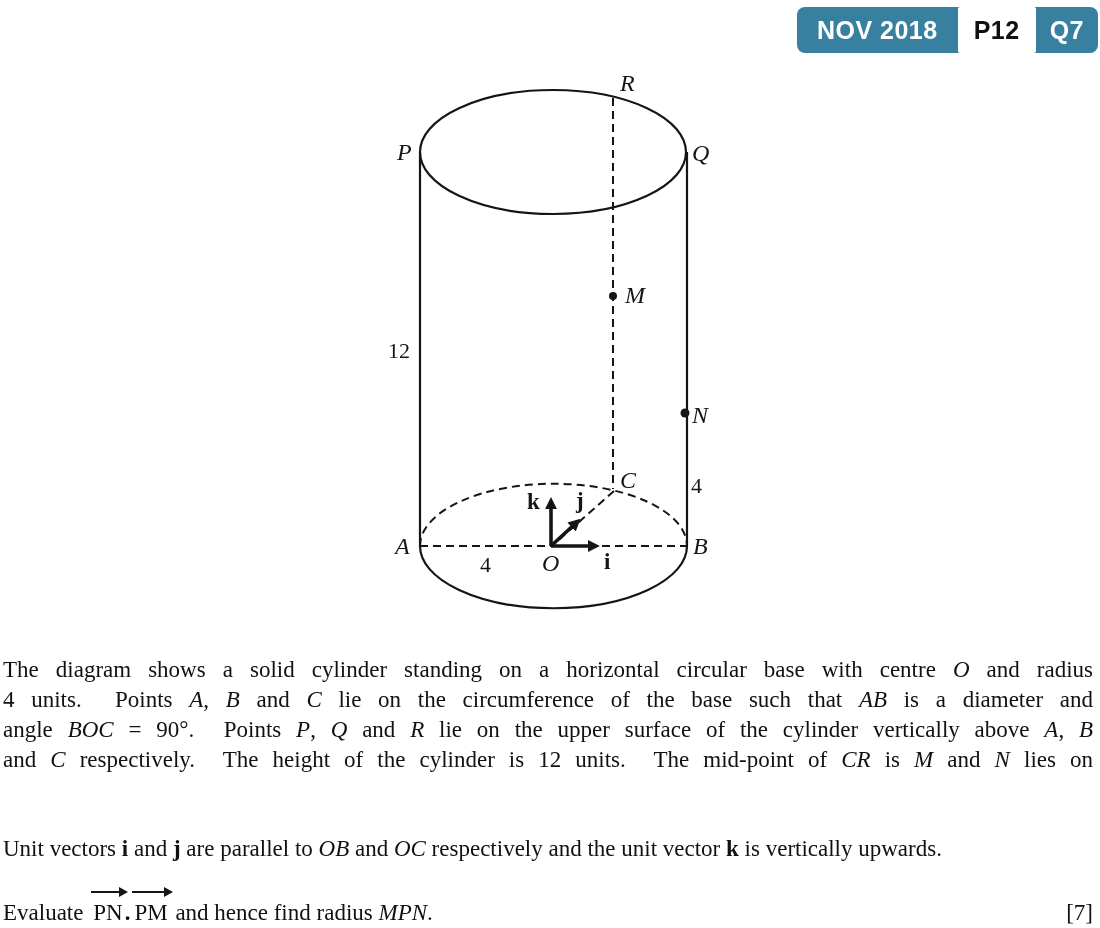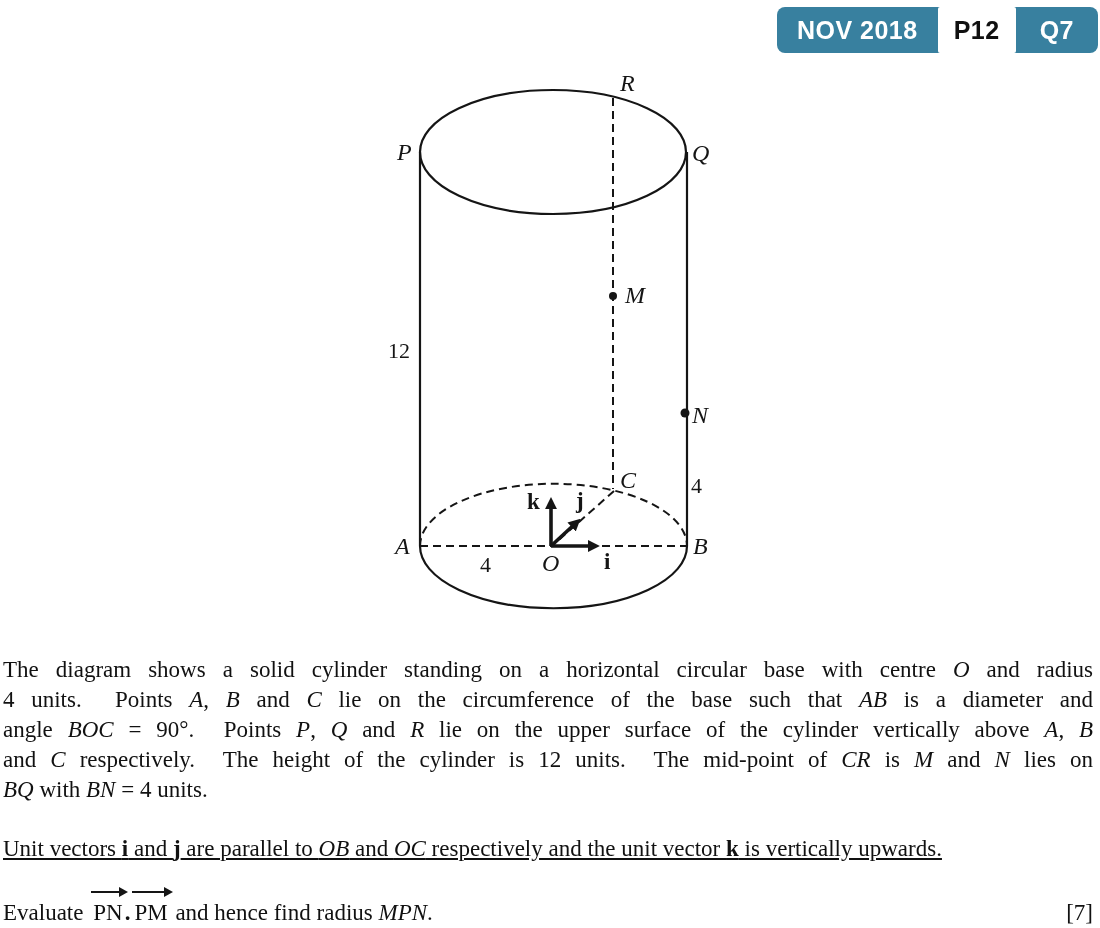--- a/index.html
+++ b/index.html
@@ -8,21 +8,21 @@
     font-family:"Liberation Serif",serif;color:#111;overflow:hidden;
   }
   
   .badge{
     position:absolute;top:7px;right:2px;height:46px;
     display:flex;align-items:stretch;background:#38809F;border-radius:8px;
     overflow:hidden;font-family:"Liberation Sans",sans-serif;font-weight:bold;font-size:25px;
   }
   .badge-seg{display:flex;align-items:center;padding:0 20px;color:#fff;letter-spacing:0.5px;}
   .badge-seg.paper{background:#ffffff;color:#101010;padding:0 16px;border-radius:2px;}
-  .badge-seg.qnum{padding:0 24px;}
+  .badge-seg.qnum{padding:0 14px;}
   
   svg.diagram{position:absolute;left:0;top:0;pointer-events:none;}
   .outline{fill:none;stroke:#151515;stroke-width:2.2;}
   .dashed{fill:none;stroke:#151515;stroke-width:2;stroke-dasharray:8,5;}
   .vec-line{stroke:#151515;stroke-width:3.6;}
   .dot{fill:#151515;stroke:none;}
   .lbl{font-family:"Liberation Serif",serif;font-style:italic;font-size:24px;fill:#151515;}
   .num{font-family:"Liberation Serif",serif;font-style:normal;font-size:22px;fill:#151515;}
   .bvec{font-family:"Liberation Serif",serif;font-style:normal;font-weight:bold;font-size:23px;fill:#151515;}
   
@@ -87,23 +87,22 @@
   <text class="bvec" x="527" y="509">k</text>
   <text class="bvec" x="576" y="508">j</text>
   <text class="bvec" x="604" y="569">i</text>
 </svg>
 
 <div class="textblock" style="top:655px;">
   <div class="jline"><span class="seg-n">The diagram shows a solid cylinder standing on a horizontal circular base with centre </span><span class="seg-i">O</span><span class="seg-n"> and radius</span></div>
   <div class="jline"><span class="seg-n">4 units.&nbsp; Points </span><span class="seg-i">A</span><span class="seg-n">, </span><span class="seg-i">B</span><span class="seg-n"> and </span><span class="seg-i">C</span><span class="seg-n"> lie on the circumference of the base such that </span><span class="seg-i">AB</span><span class="seg-n"> is a diameter and</span></div>
   <div class="jline"><span class="seg-n">angle </span><span class="seg-i">BOC</span><span class="seg-n"> = 90°.&nbsp; Points </span><span class="seg-i">P</span><span class="seg-n">, </span><span class="seg-i">Q</span><span class="seg-n"> and </span><span class="seg-i">R</span><span class="seg-n"> lie on the upper surface of the cylinder vertically above </span><span class="seg-i">A</span><span class="seg-n">, </span><span class="seg-i">B</span></div>
   <div class="jline"><span class="seg-n">and </span><span class="seg-i">C</span><span class="seg-n"> respectively.&nbsp; The height of the cylinder is 12 units.&nbsp; The mid-point of </span><span class="seg-i">CR</span><span class="seg-n"> is </span><span class="seg-i">M</span><span class="seg-n"> and </span><span class="seg-i">N</span><span class="seg-n"> lies on</span></div>
-  <div class="lline"><span class="seg-i">BQ</span><span class="seg-n"> with </span><span class="seg-i">BN</span><span class="seg-n"> = 4 units.</span></div>
 </div>
 
-<div class="textblock" style="top:834px;text-decoration:underline;">
+<div class="textblock" style="top:834px;">
   <div class="lline"><span class="seg-n">Unit vectors </span><span class="seg-b">i</span><span class="seg-n"> and </span><span class="seg-b">j</span><span class="seg-n"> are parallel to </span><span class="seg-i">OB</span><span class="seg-n"> and </span><span class="seg-i">OC</span><span class="seg-n"> respectively and the unit vector </span><span class="seg-b">k</span><span class="seg-n"> is vertically upwards.</span></div>
 </div>
 
 <div class="textblock question-row" style="top:898px;">
   <span class="lline"><span class="seg-n">Evaluate </span><span class="seg-v">PN</span><span class="seg-b">.</span><span class="seg-v">PM</span><span class="seg-n"> and hence find radius </span><span class="seg-i">MPN</span><span class="seg-n">.</span></span>
   <span class="marks">[7]</span>
 </div>
 
 </body></html>

